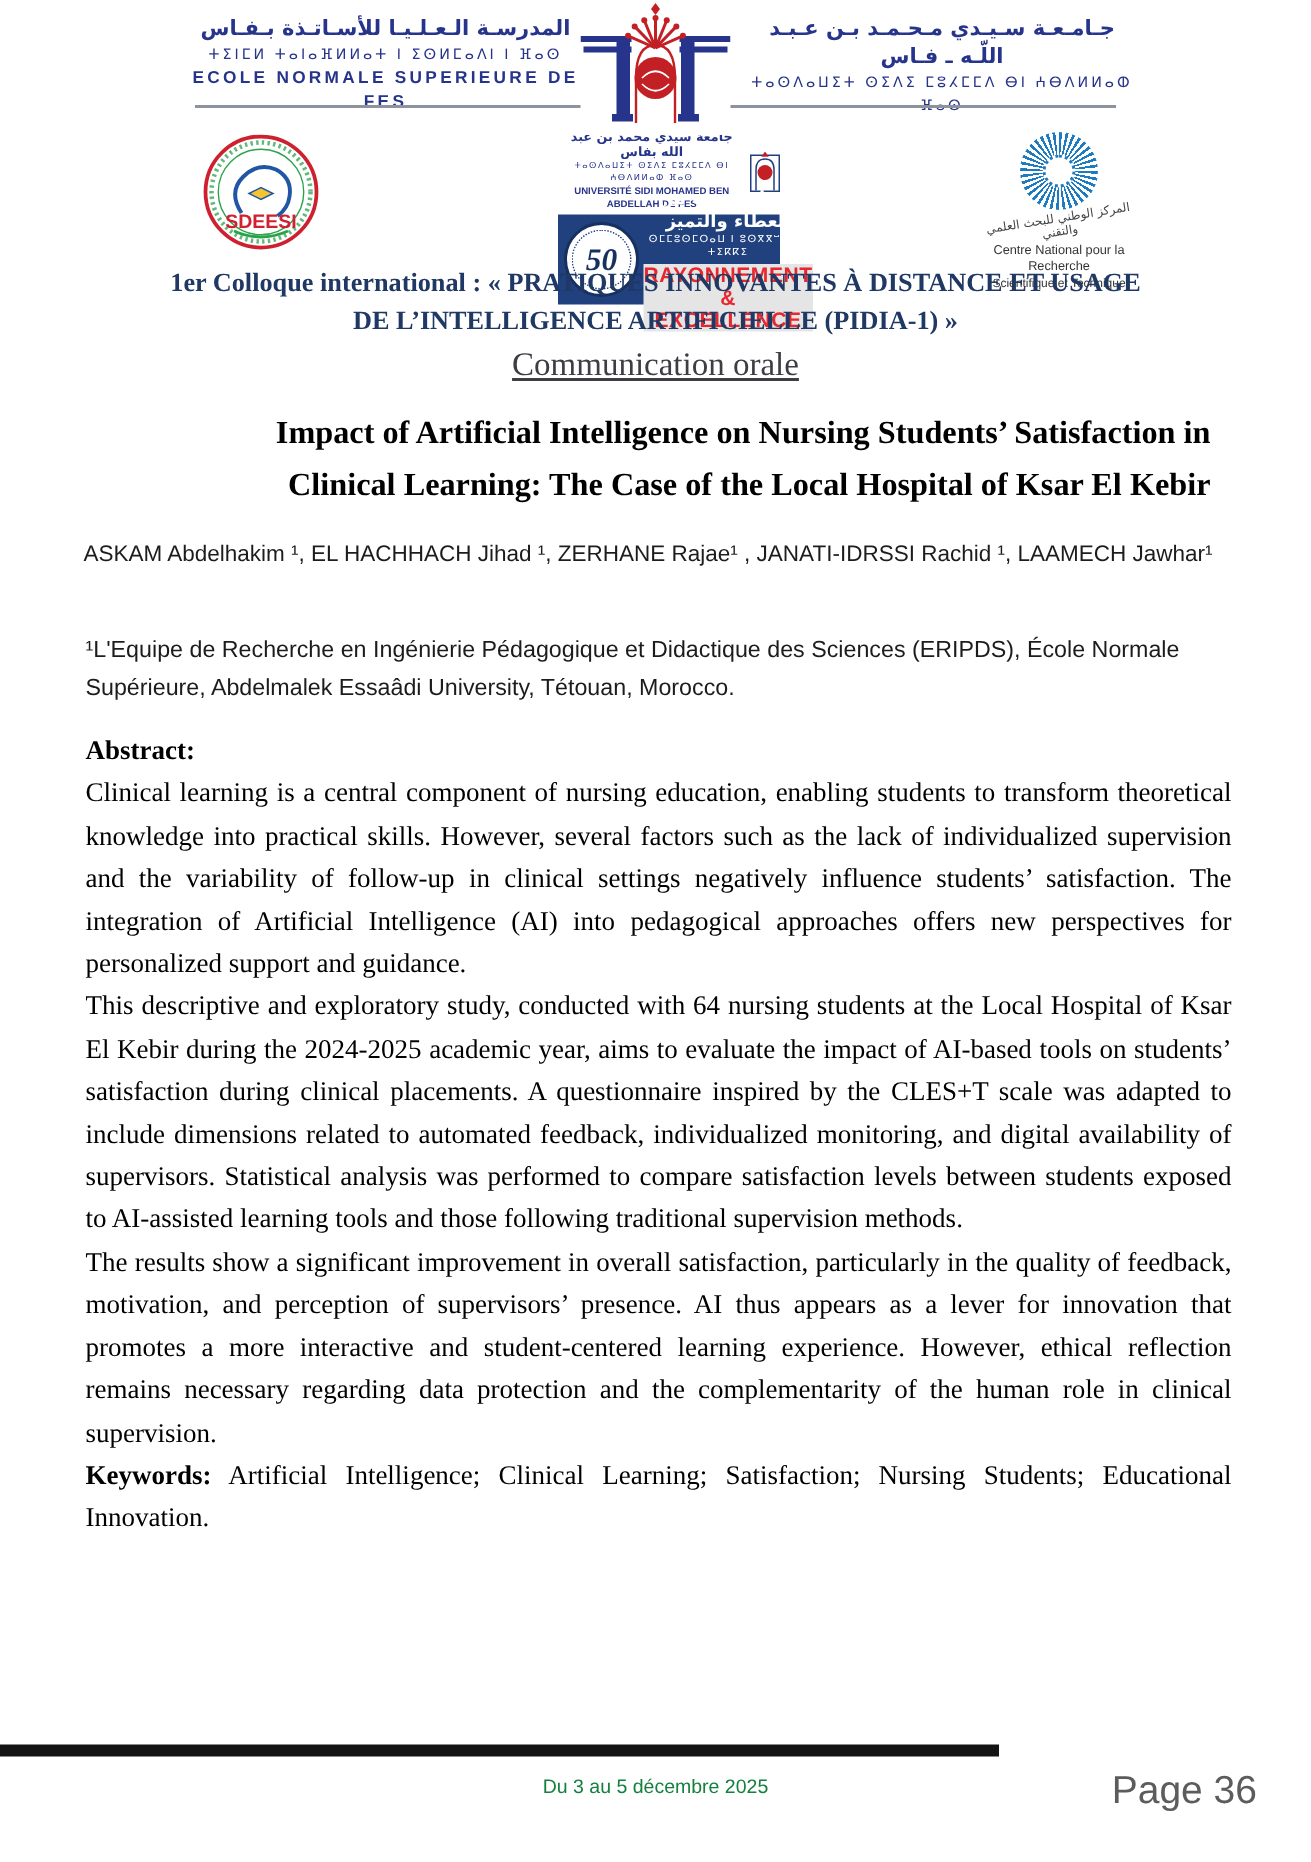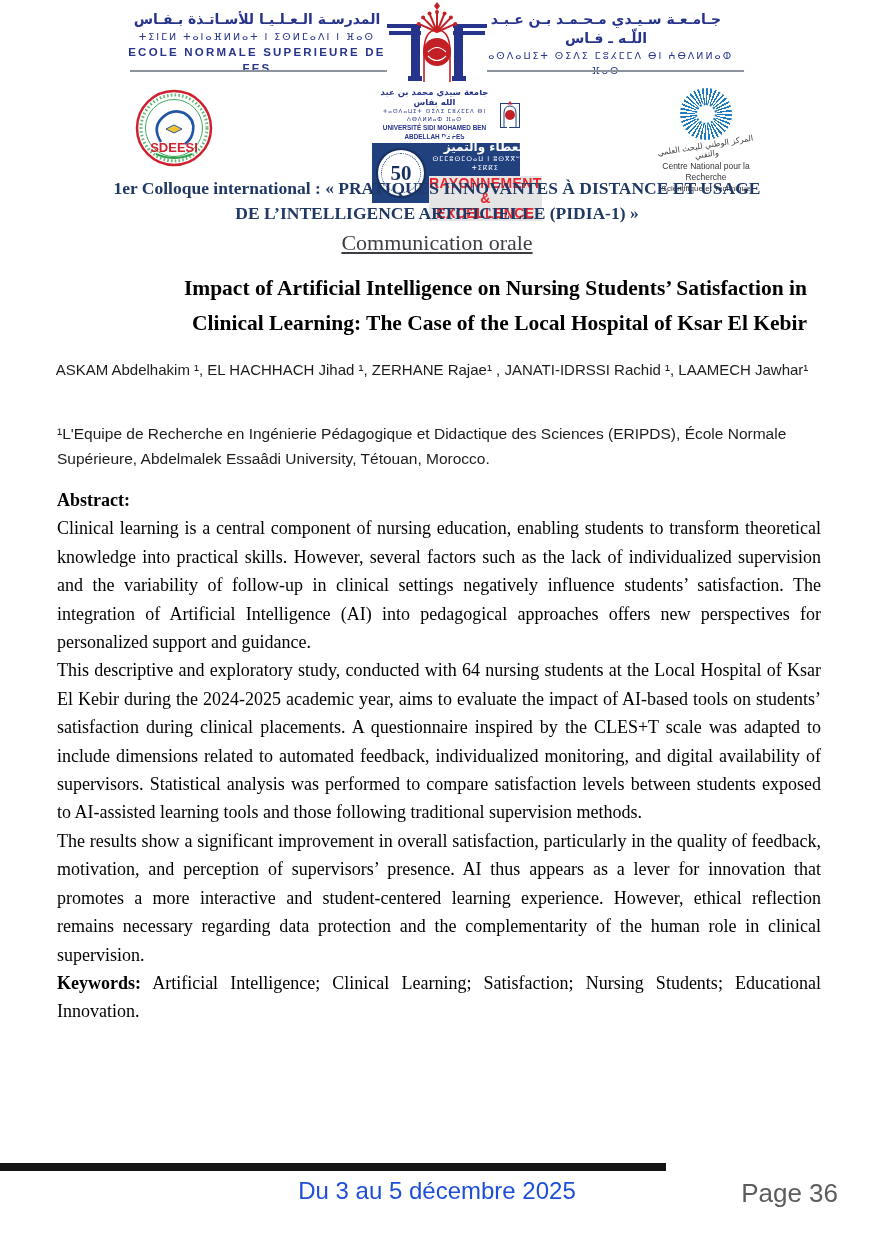--- a/index.html
+++ b/index.html
@@ -5,40 +5,40 @@
   html,body { margin:0; padding:0; background:#ffffff; }
   .page {
     position:relative; width:874px; height:1241px; margin:0 auto;
     background:#ffffff; overflow:hidden;
     font-family:"Liberation Serif", serif; color:#000;
   }
 
   
   .hdr-left, .hdr-right { position:absolute; top:10px; text-align:center; color:#27348b; }
   .hdr-left  { left:126px; width:262px; }
-  .hdr-right { left:476px; width:260px; }
+  .hdr-right { left:498px; width:260px; }
   .hdr-ar  { font-family:"DejaVu Sans", sans-serif; font-size:14px; font-weight:bold; line-height:19px; direction:rtl; }
   .hdr-tf  { font-family:"DejaVu Sans", sans-serif; font-size:9.5px; letter-spacing:2px; line-height:15px; }
   .hdr-lat { font-family:"Liberation Sans", sans-serif; font-size:11.5px; font-weight:bold; line-height:16px; }
   .hdr-left .hdr-lat { letter-spacing:2.2px; }
   .hdr-right .hdr-lat { letter-spacing:0.4px; }
   .hdr-rule { position:absolute; top:70px; left:130px; width:614px; height:2px; background:#8d939c; }
   .hdr-emblem { position:absolute; top:2px; left:50%; margin-left:-50px; width:100px; height:88px; background:#fff; z-index:2; }
 
   
   .logo-sdeesi { position:absolute; top:88px; left:122px; width:104px; height:80px; }
   .logo-50 { position:absolute; top:87px; left:348px; width:148px;padding-left:24px; }
   .u50-head { display:flex; align-items:center; gap:3px; margin-bottom:2px; }
   .u50-lines { flex:1; text-align:center; color:#27348b; }
   .u50-ar  { font-family:"DejaVu Sans", sans-serif; font-size:8.5px; font-weight:bold; line-height:10px; direction:rtl; }
   .u50-tf  { font-family:"DejaVu Sans", sans-serif; font-size:5.5px; line-height:8px; letter-spacing:1px; }
   .u50-lat { font-family:"Liberation Sans", sans-serif; font-size:6.4px; font-weight:bold; line-height:9px; }
   .u50-banner { position:relative; height:60px; background:#20407e; display:flex; align-items:center; padding:0 4px; }
   .u50-circle { width:46px; height:46px; border-radius:50%; background:#fff; border:2px solid #16305f;
-                display:flex; align-items:center; justify-content:center; position:relative; flex:0 0 auto; }
+                display:flex; align-items:center; justify-content:center; position:relative; flex:0 0 auto;font-style:italic; }
   .u50-circle::after { content:""; position:absolute; inset:3px; border-radius:50%; border:1.5px dotted #20407e; }
   .u50-circle span { font-family:"Liberation Serif", serif; font-weight:bold; font-size:21px; color:#16305f; }
   .u50-right { flex:1; text-align:center; color:#fff; padding-left:3px; }
   .u50-banner-ar { font-family:"DejaVu Sans", sans-serif; font-size:12px; font-weight:bold; line-height:15px; direction:rtl; }
   .u50-banner-tf { font-family:"DejaVu Sans", sans-serif; font-size:6.5px; line-height:9px; letter-spacing:1px; }
   .u50-motto { margin-top:3px; background:#e5e5e5; color:#e8262d; font-family:"Liberation Sans", sans-serif;
                font-weight:bold; font-size:14px; line-height:15px; letter-spacing:0.4px; }
   .logo-cnrst { position:absolute; top:88px; left:650px; width:112px; text-align:center; }
   .sunburst { width:52px; height:52px; margin:0 auto; border-radius:50%;
               background:repeating-conic-gradient(#1e7bbf 0deg 4.5deg, #ffffff 4.5deg 10deg); position:relative; }
@@ -63,21 +63,21 @@
   
   .abstract { position:absolute; top:486px; left:57px; width:764px;
               font-size:18px; line-height:28.4px; text-align:justify; }
   .abstract-head { font-weight:bold; text-align:left; }
   .abstract p { margin:0; }
   .kw-label { font-weight:bold; }
 
   
   .foot-bar { position:absolute; left:0; top:1163px; width:666px; height:8px; background:#141414; }
   .foot-center { position:absolute; top:1177px; left:0; width:874px; text-align:center;
-                 font-family:"Liberation Sans", sans-serif; font-size:24px; line-height:27px; color:#1d4ed8; }
+                 font-family:"Liberation Sans", sans-serif; font-size:13px; line-height:27px; color:#15803d; }
   .foot-page { position:absolute; top:1178px; right:36px; font-family:"Liberation Sans", sans-serif;
                font-size:26px; color:#5c5c5c; }
 </style>
 </head>
 <body>
 
 <div class="page">
 
   <div class="hdr-left">
     <div class="hdr-ar">المدرسـة الـعـلـيـا للأسـاتـذة بـفـاس</div>

